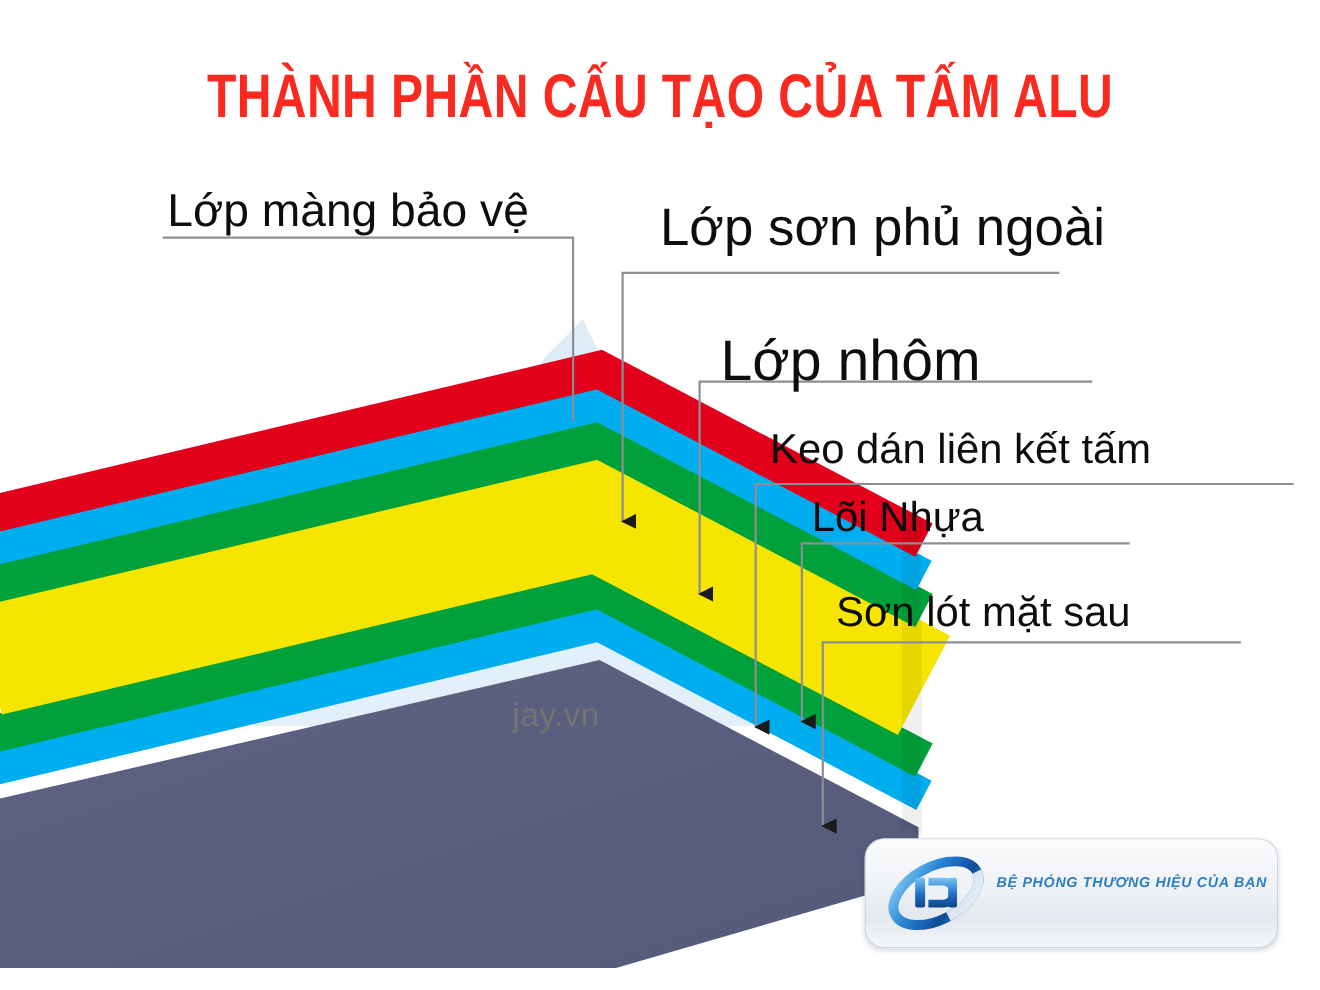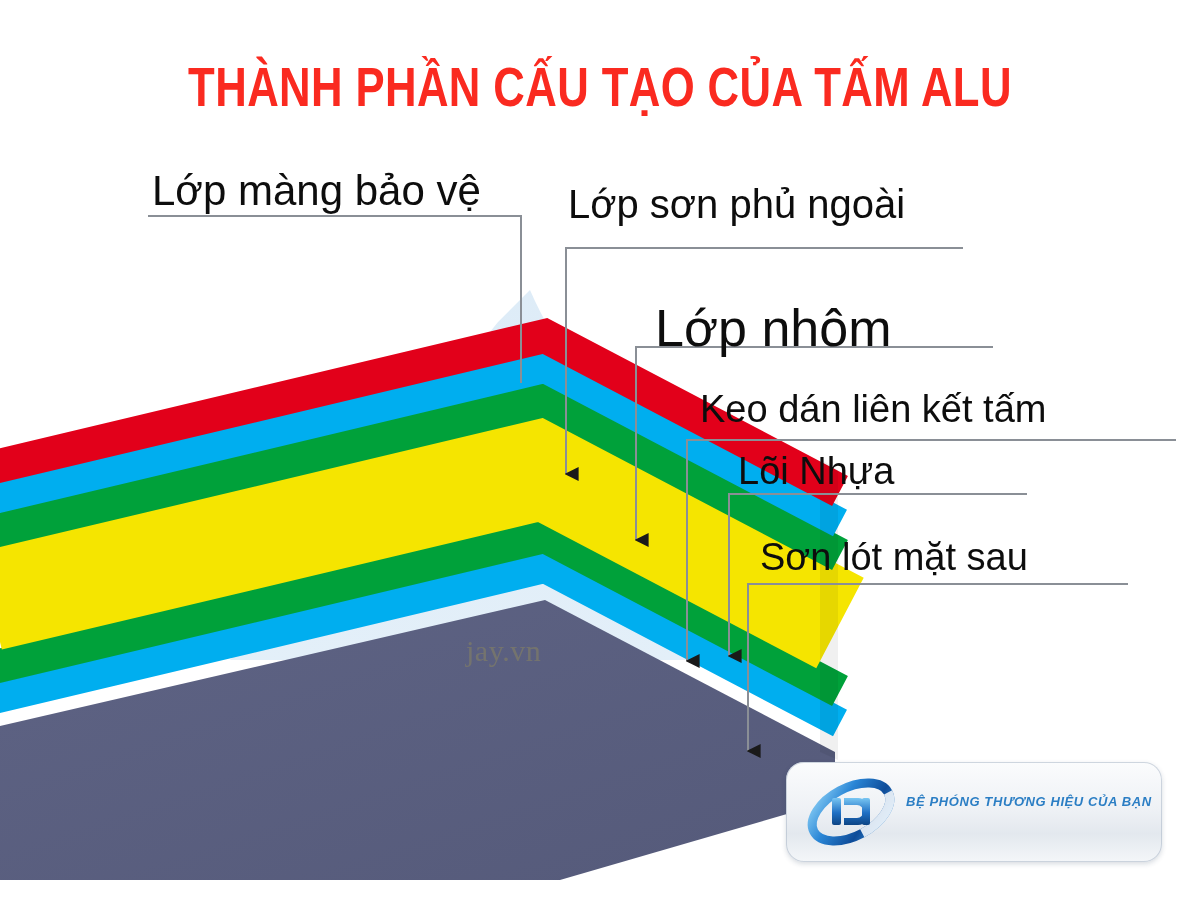--- a/index.html
+++ b/index.html
@@ -28,29 +28,29 @@
 
   .lbl{
     position:absolute;
     font-family:"Liberation Sans","DejaVu Sans",sans-serif;
     font-weight:400;
     color:#0d0d0d;
     white-space:nowrap;
     line-height:1;
   }
   .lbl-1{left:152px;top:170px;font-size:42px;}
-  .lbl-2{left:568px;top:184px;font-size:40px;}
+  .lbl-2{left:600px;top:184px;font-size:48px;}
   .lbl-3{left:655px;top:302px;font-size:52px;}
   .lbl-4{left:700px;top:390px;font-size:38px;}
   .lbl-5{left:738px;top:452px;font-size:38px;}
   .lbl-6{left:760px;top:538px;font-size:38px;}
 
   .wm{
     position:absolute;left:466px;top:634px;
-    font-family:Liberation Serif, serif;
+    font-family:Liberation Sans, sans-serif;
     font-size:30px;color:#8a8560;opacity:.55;
     letter-spacing:0.5px;
   }
 
   .logo-badge{
     position:absolute;left:786px;top:762px;width:376px;height:100px;
     border-radius:18px;
     background:linear-gradient(180deg,#fbfcfd 0%,#eef1f5 48%,#e3e8ee 72%,#f4f6f9 100%);
     box-shadow:0 2px 5px rgba(40,60,90,.18),0 0 0 1px rgba(170,182,198,.55) inset;
   }

